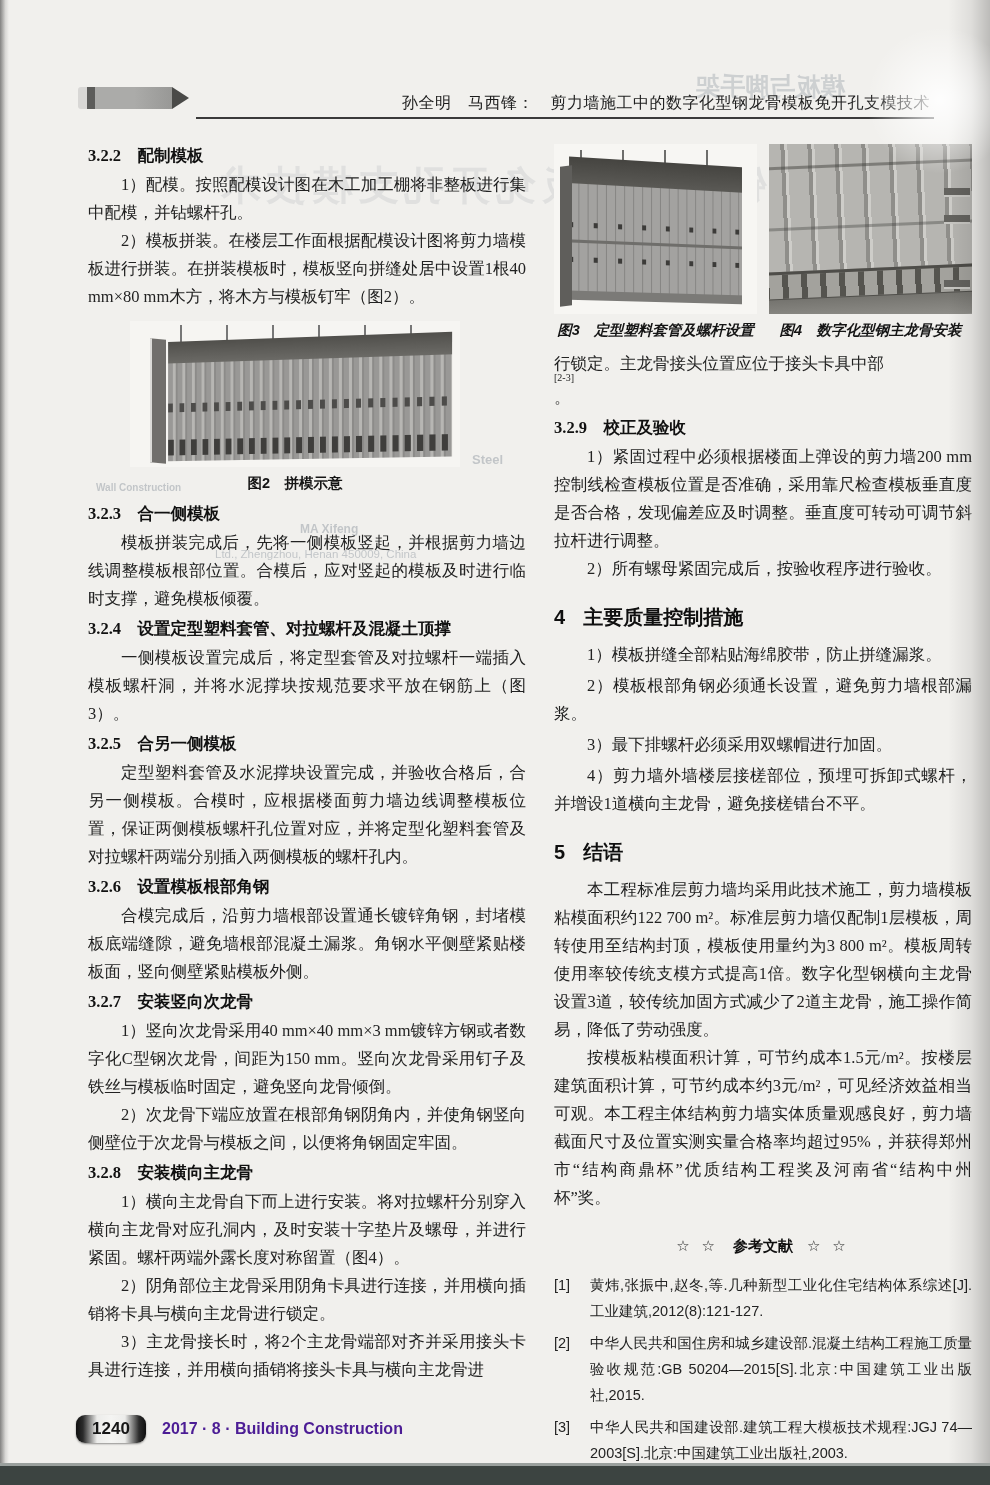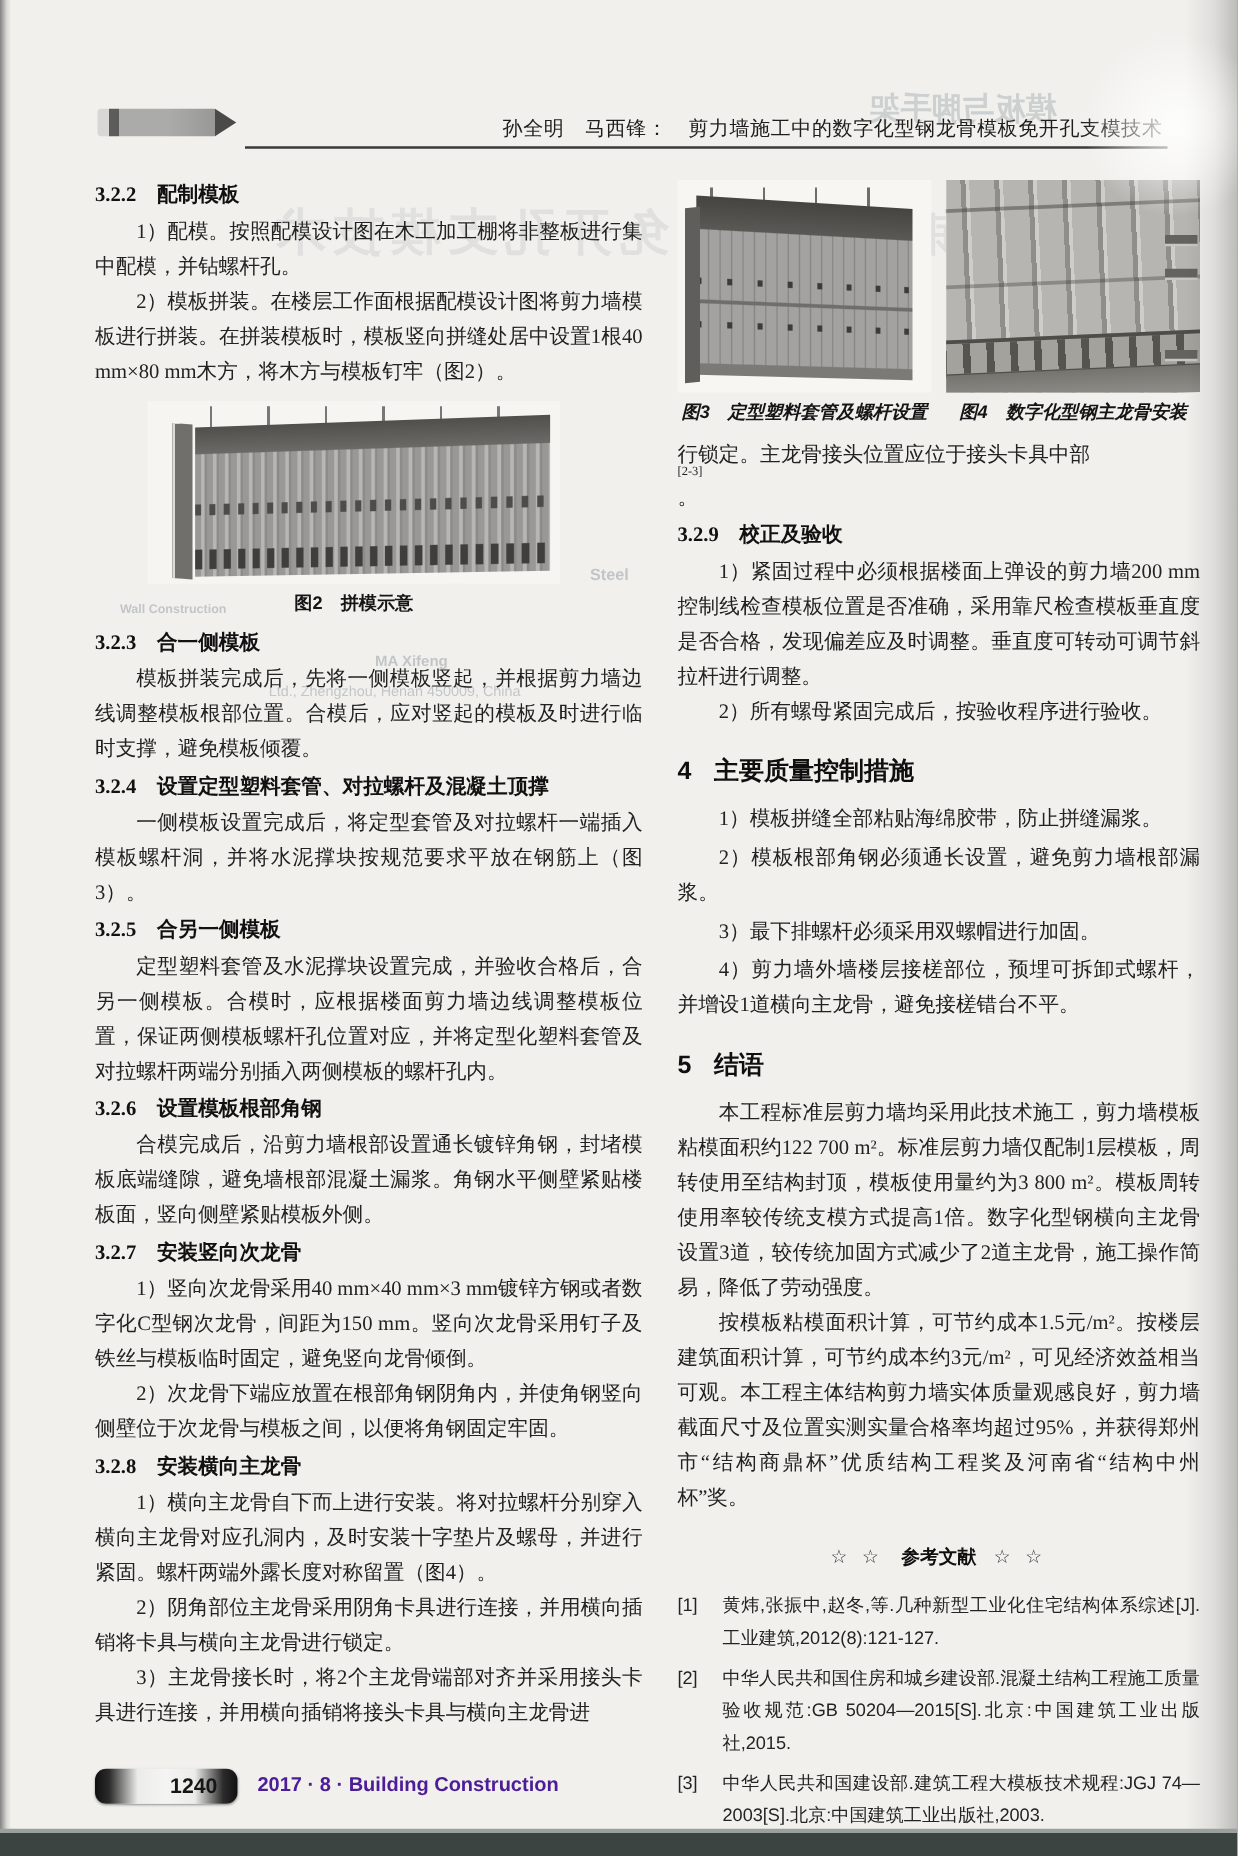--- a/index.html
+++ b/index.html
@@ -24,21 +24,21 @@
   
   .pencil{position:absolute;top:87px;left:78px;display:flex;align-items:center;z-index:2;}
   .pencil-body{width:94px;height:22px;border-radius:3px 0 0 3px;
         background:linear-gradient(90deg,#d8d7d5 0 9px,#5c5c5a 9px 17px,#ababa9 17px 60%,#989896 100%);}
   .pencil-tip{width:0;height:0;border-top:11px solid transparent;border-bottom:11px solid transparent;
         border-left:17px solid #4a4a48;}
   .running-title{position:absolute;top:93px;left:120px;right:60px;text-align:right;z-index:2;
         font-size:16px;font-weight:400;color:#1d1d1d;letter-spacing:.5px;}
   .head-rule{position:absolute;top:117px;left:196px;width:738px;height:2px;background:#3a3a3a;z-index:2;}
   
-  .content{position:absolute;top:140px;left:76px;width:884px;display:flex;gap:28px;z-index:2;}
+  .content{position:absolute;top:140px;left:88px;width:884px;display:flex;gap:28px;z-index:2;}
   .col{font-size:16.5px;line-height:28px;text-align:justify;}
   .col-left{width:450px;}
   .col-right{width:418px;}
   .p{margin:0;text-indent:2em;}
   .p-cont{margin:0;text-indent:0;}
   .h3{font-size:16.5px;font-weight:700;line-height:29px;margin:1px 0;color:#111;text-indent:0;}
   .hsec{display:flex;gap:18px;align-items:baseline;font-size:20px;font-weight:700;color:#0f0f0f;
         margin:20px 0 10px;font-family:"Liberation Sans","DejaVu Sans",sans-serif;}
   .qp{margin:3px 0;}
   sup.ref{font-size:10px;line-height:0;vertical-align:super;}
@@ -94,21 +94,21 @@
   .refs{font-family:"Liberation Sans","DejaVu Sans",sans-serif;font-size:14.5px;line-height:26px;color:#232323;}
   .ref{display:flex;margin-bottom:6px;}
   .ref .lab{flex:0 0 36px;}
   .ref .txt{flex:1;text-align:justify;}
   
   .footer{position:absolute;left:76px;bottom:42px;display:flex;align-items:center;gap:16px;z-index:2;
         font-family:"Liberation Sans","DejaVu Sans",sans-serif;}
   .badge{width:70px;height:28px;border-radius:9px;display:flex;align-items:center;justify-content:center;
         font-size:17px;font-weight:700;color:#161616;
         background:linear-gradient(90deg,#101010 0%,#2b2b2b 10%,#ececea 30%,#f4f4f2 50%,#ececea 70%,#2b2b2b 90%,#101010 100%);
-        box-shadow:0 1px 2px rgba(0,0,0,.4);padding-left:44px;}
+        box-shadow:0 1px 2px rgba(0,0,0,.4);}
   .journal{font-size:16px;font-weight:600;color:#4c1d95;}
 </style>
 </head>
 <body>
 
 <div class="page">
 
   <div class="ghost g-banner">模板与脚手架</div>
   <div class="ghost g-big">数字化型钢龙骨模板免开孔支模技术</div>
   <div class="ghost g-en" style="top:452px;left:300px;font-size:13px;">Technology of</div>

